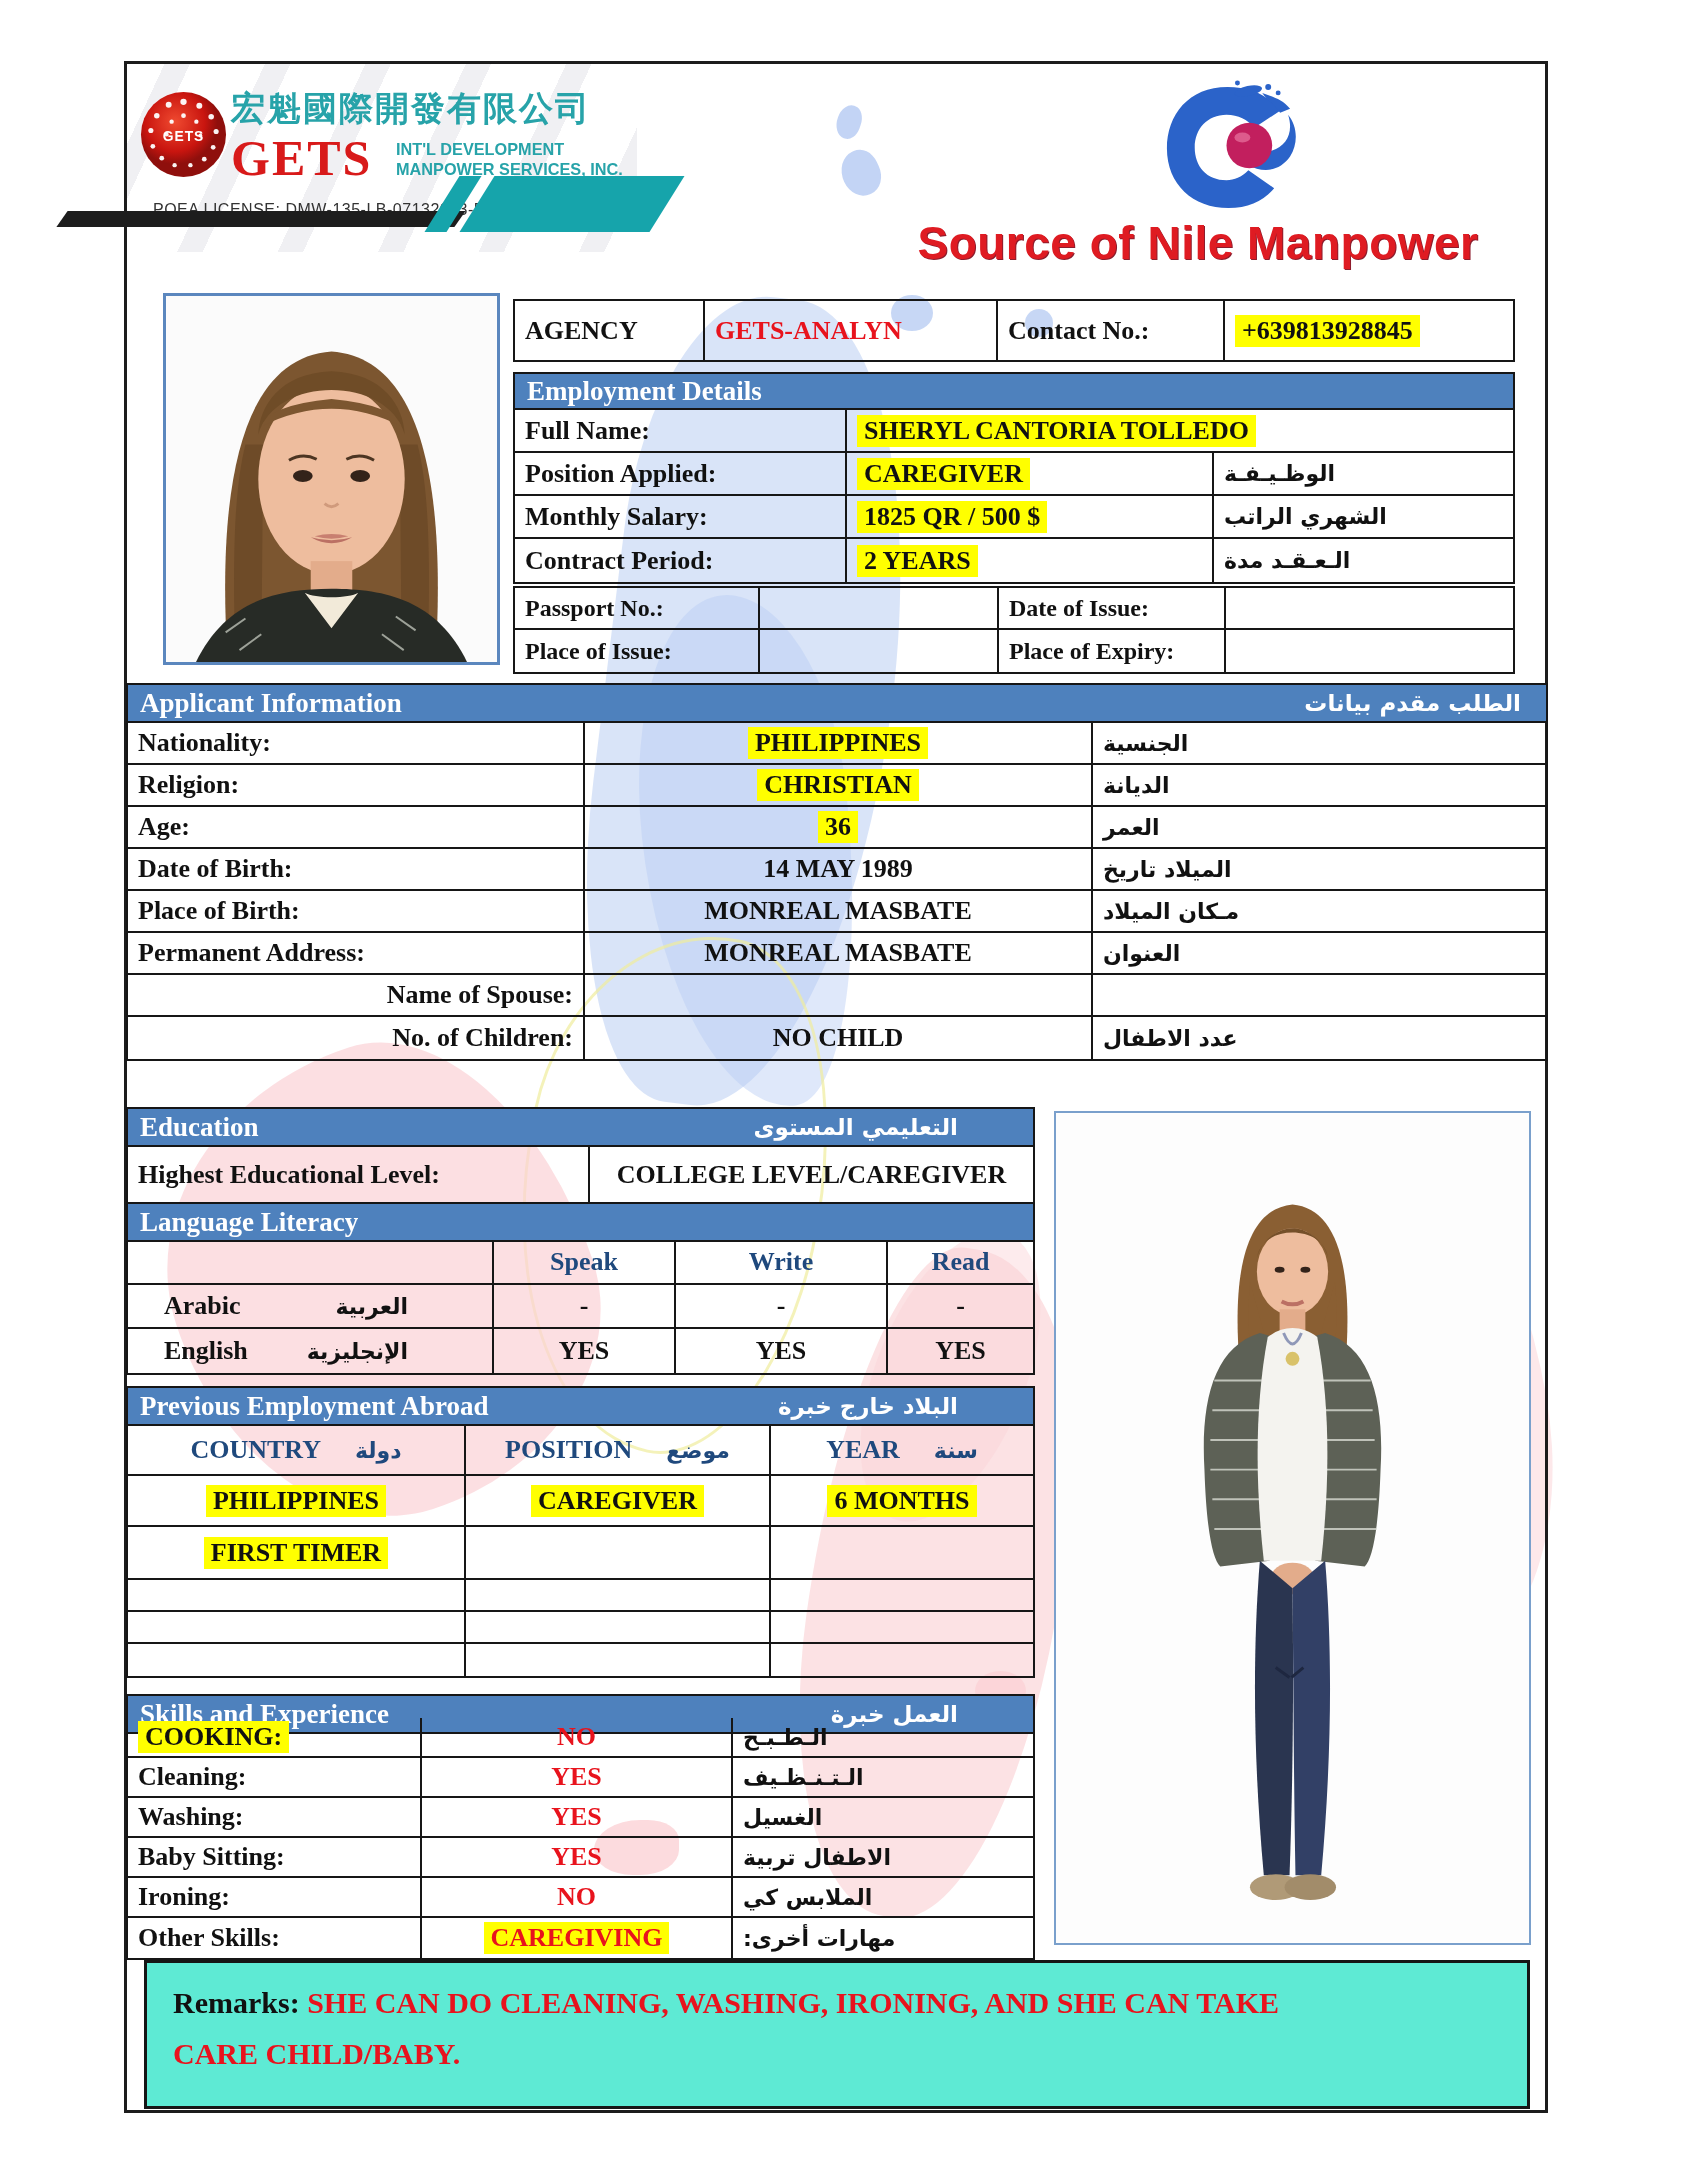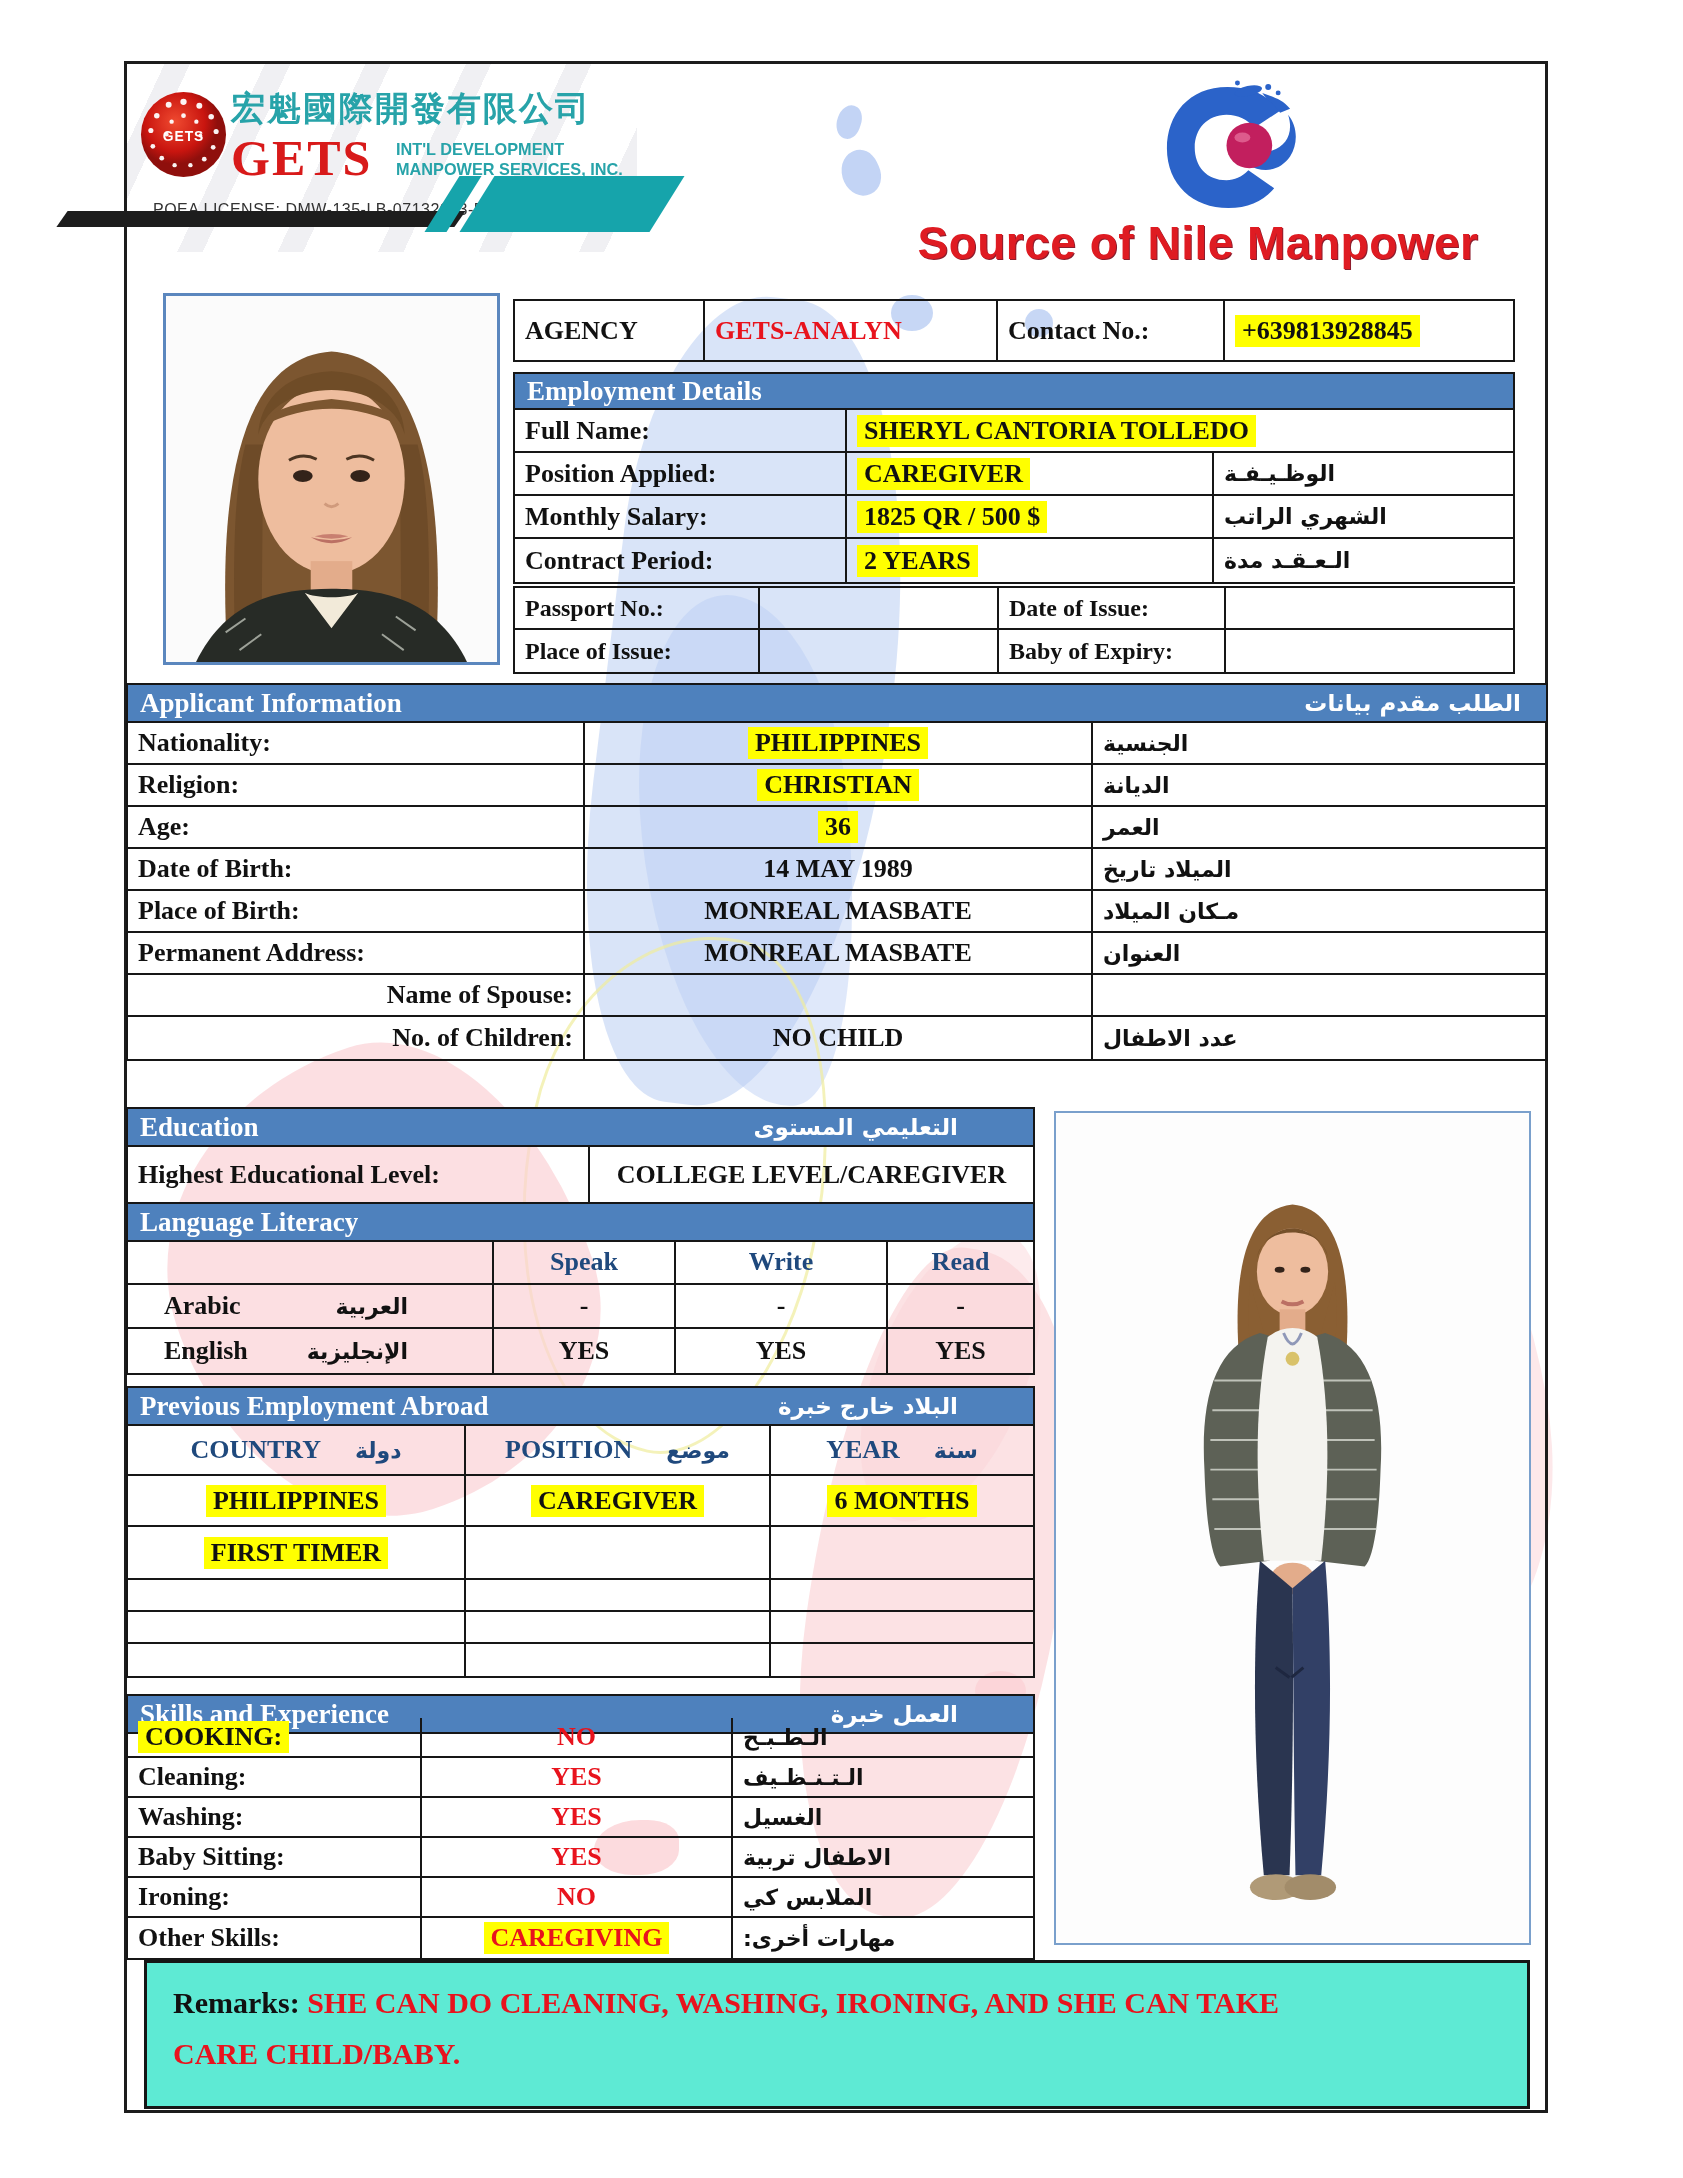--- a/index.html
+++ b/index.html
@@ -272,21 +272,21 @@
   <div class="abs doc-table t-pass">
     <div class="tr">
       <div class="td c0">Passport No.:</div>
       <div class="td c1"></div>
       <div class="td c2">Date of Issue:</div>
       <div class="td c3"></div>
     </div>
     <div class="tr">
       <div class="td c0">Place of Issue:</div>
       <div class="td c1"></div>
-      <div class="td c2">Baby of Expiry:</div>
+      <div class="td c2">Place of Expiry:</div>
       <div class="td c3"></div>
     </div>
   </div>
 
   <div class="abs sec-head h-app">
     <span>Applicant Information</span>
     <span class="ar">الطلب مقدم بيانات</span>
   </div>
   <div class="abs doc-table no-top t-app">
     <div class="tr">

